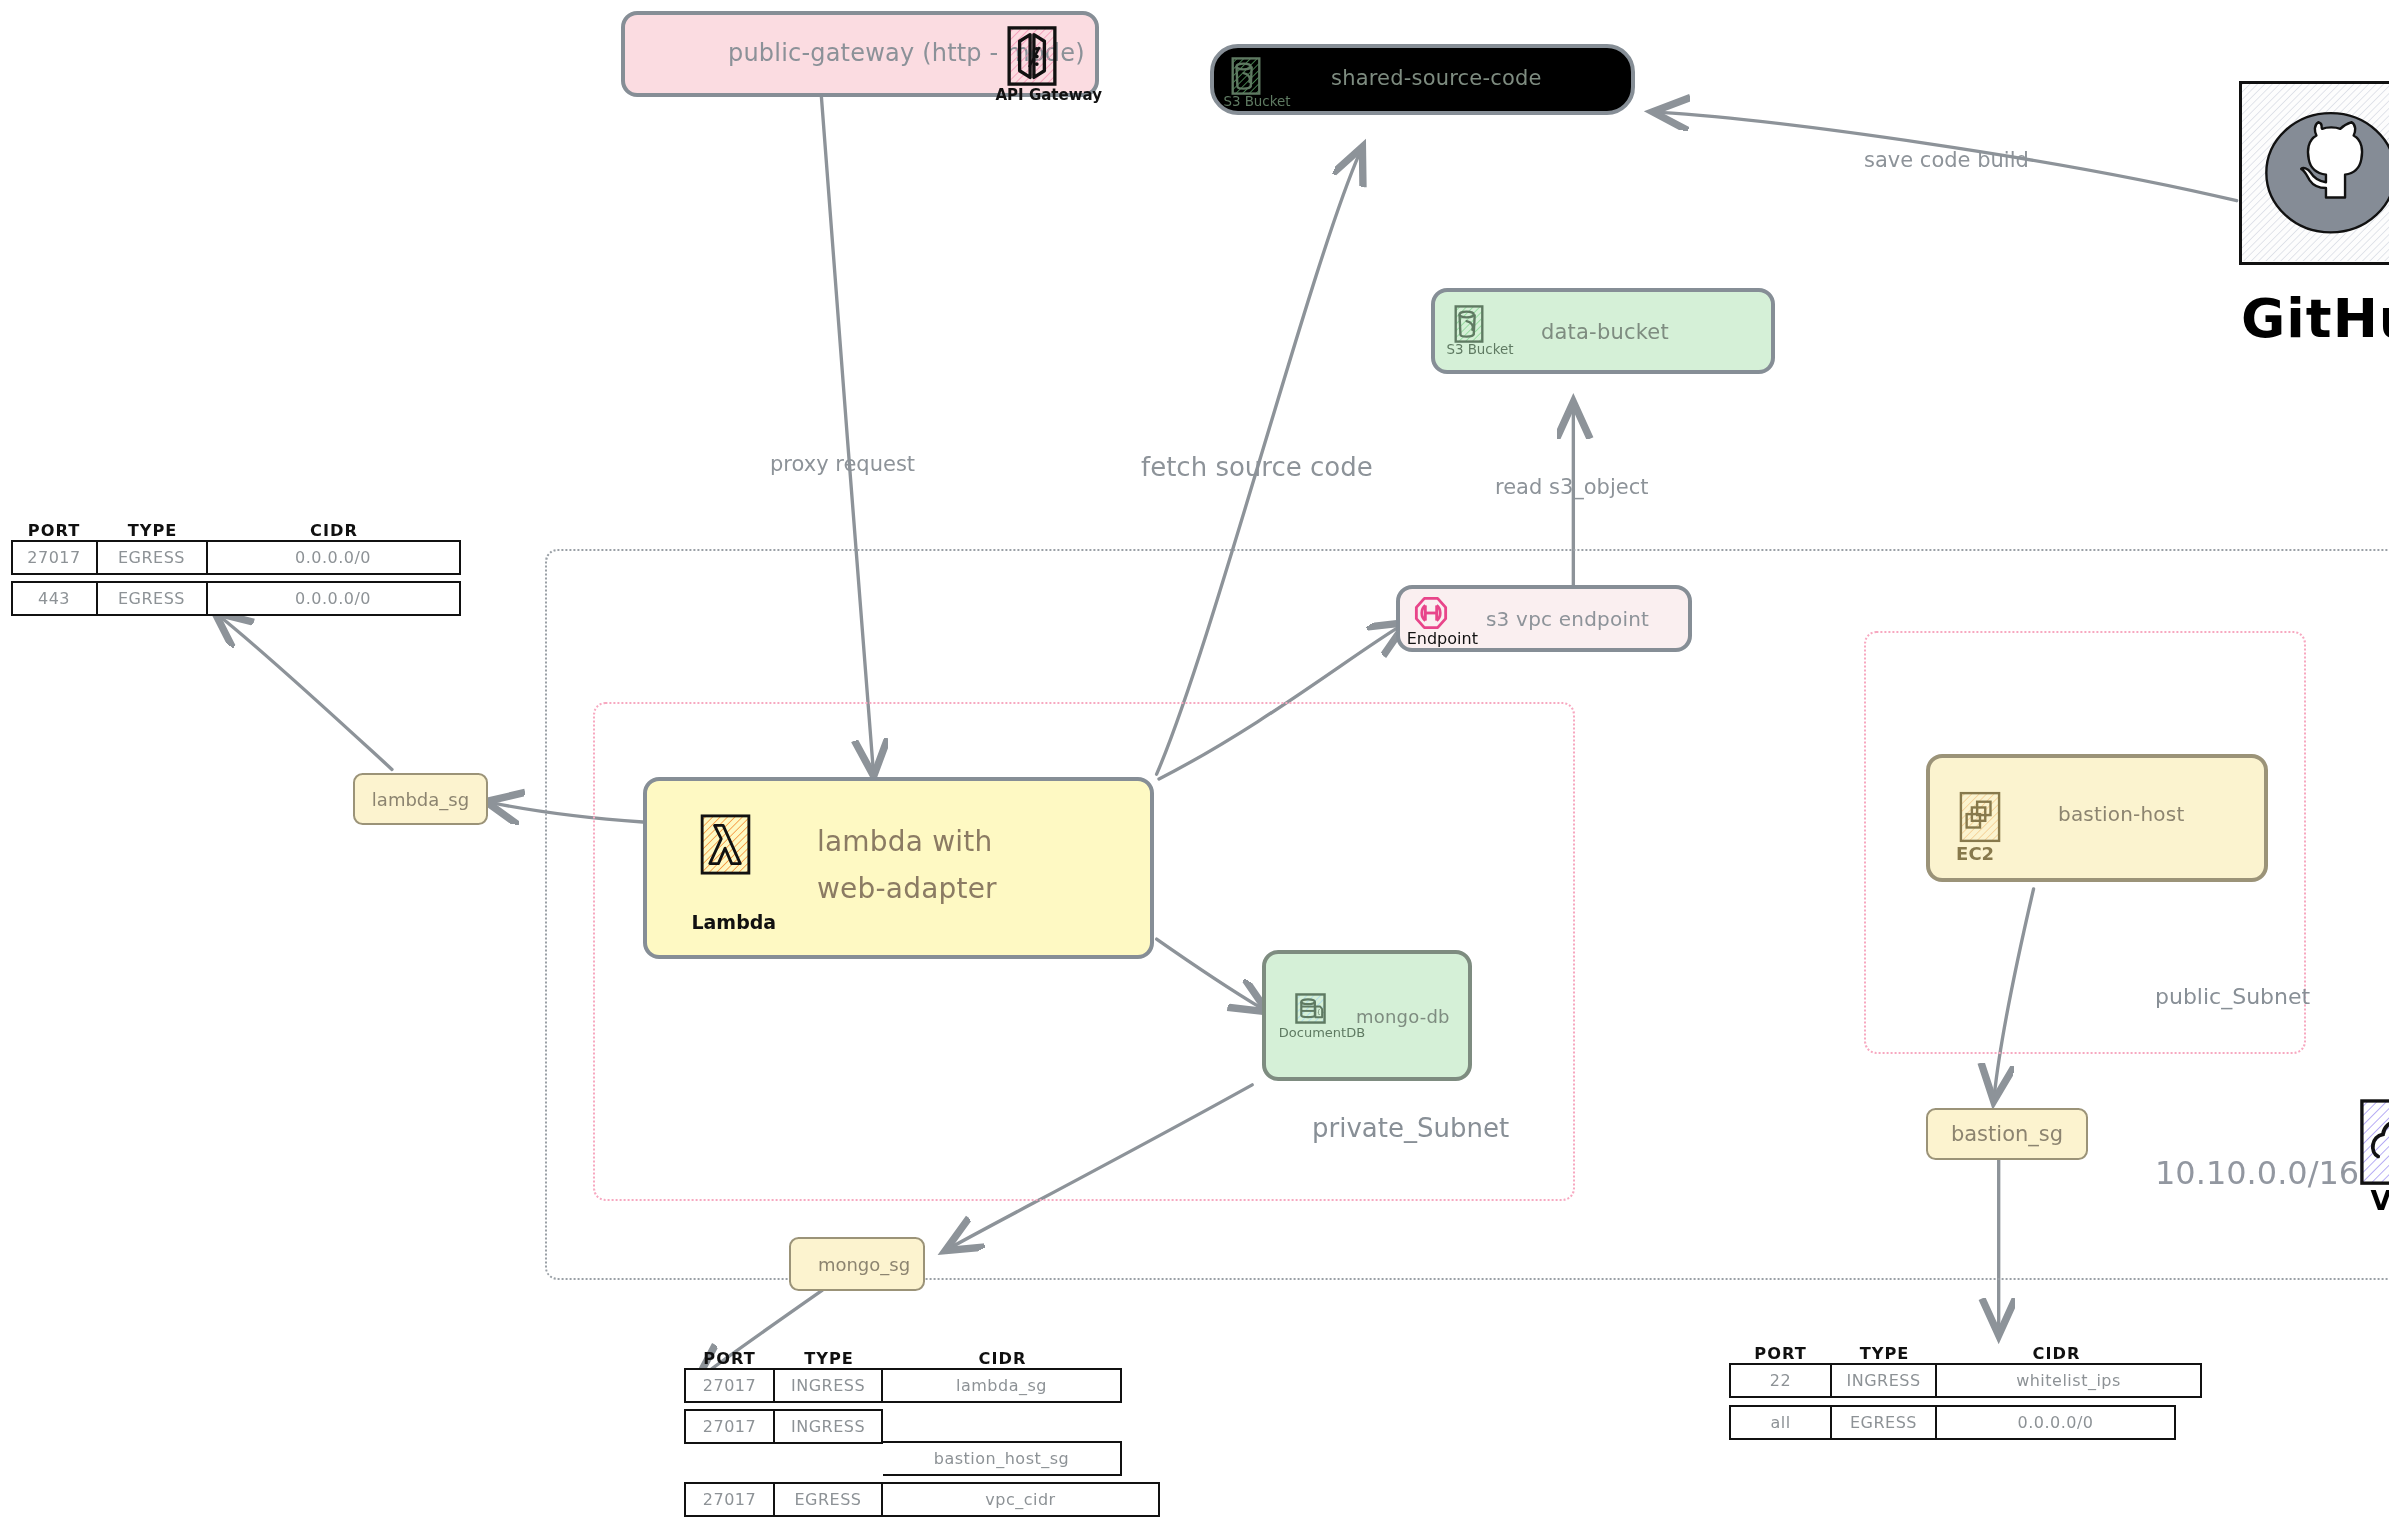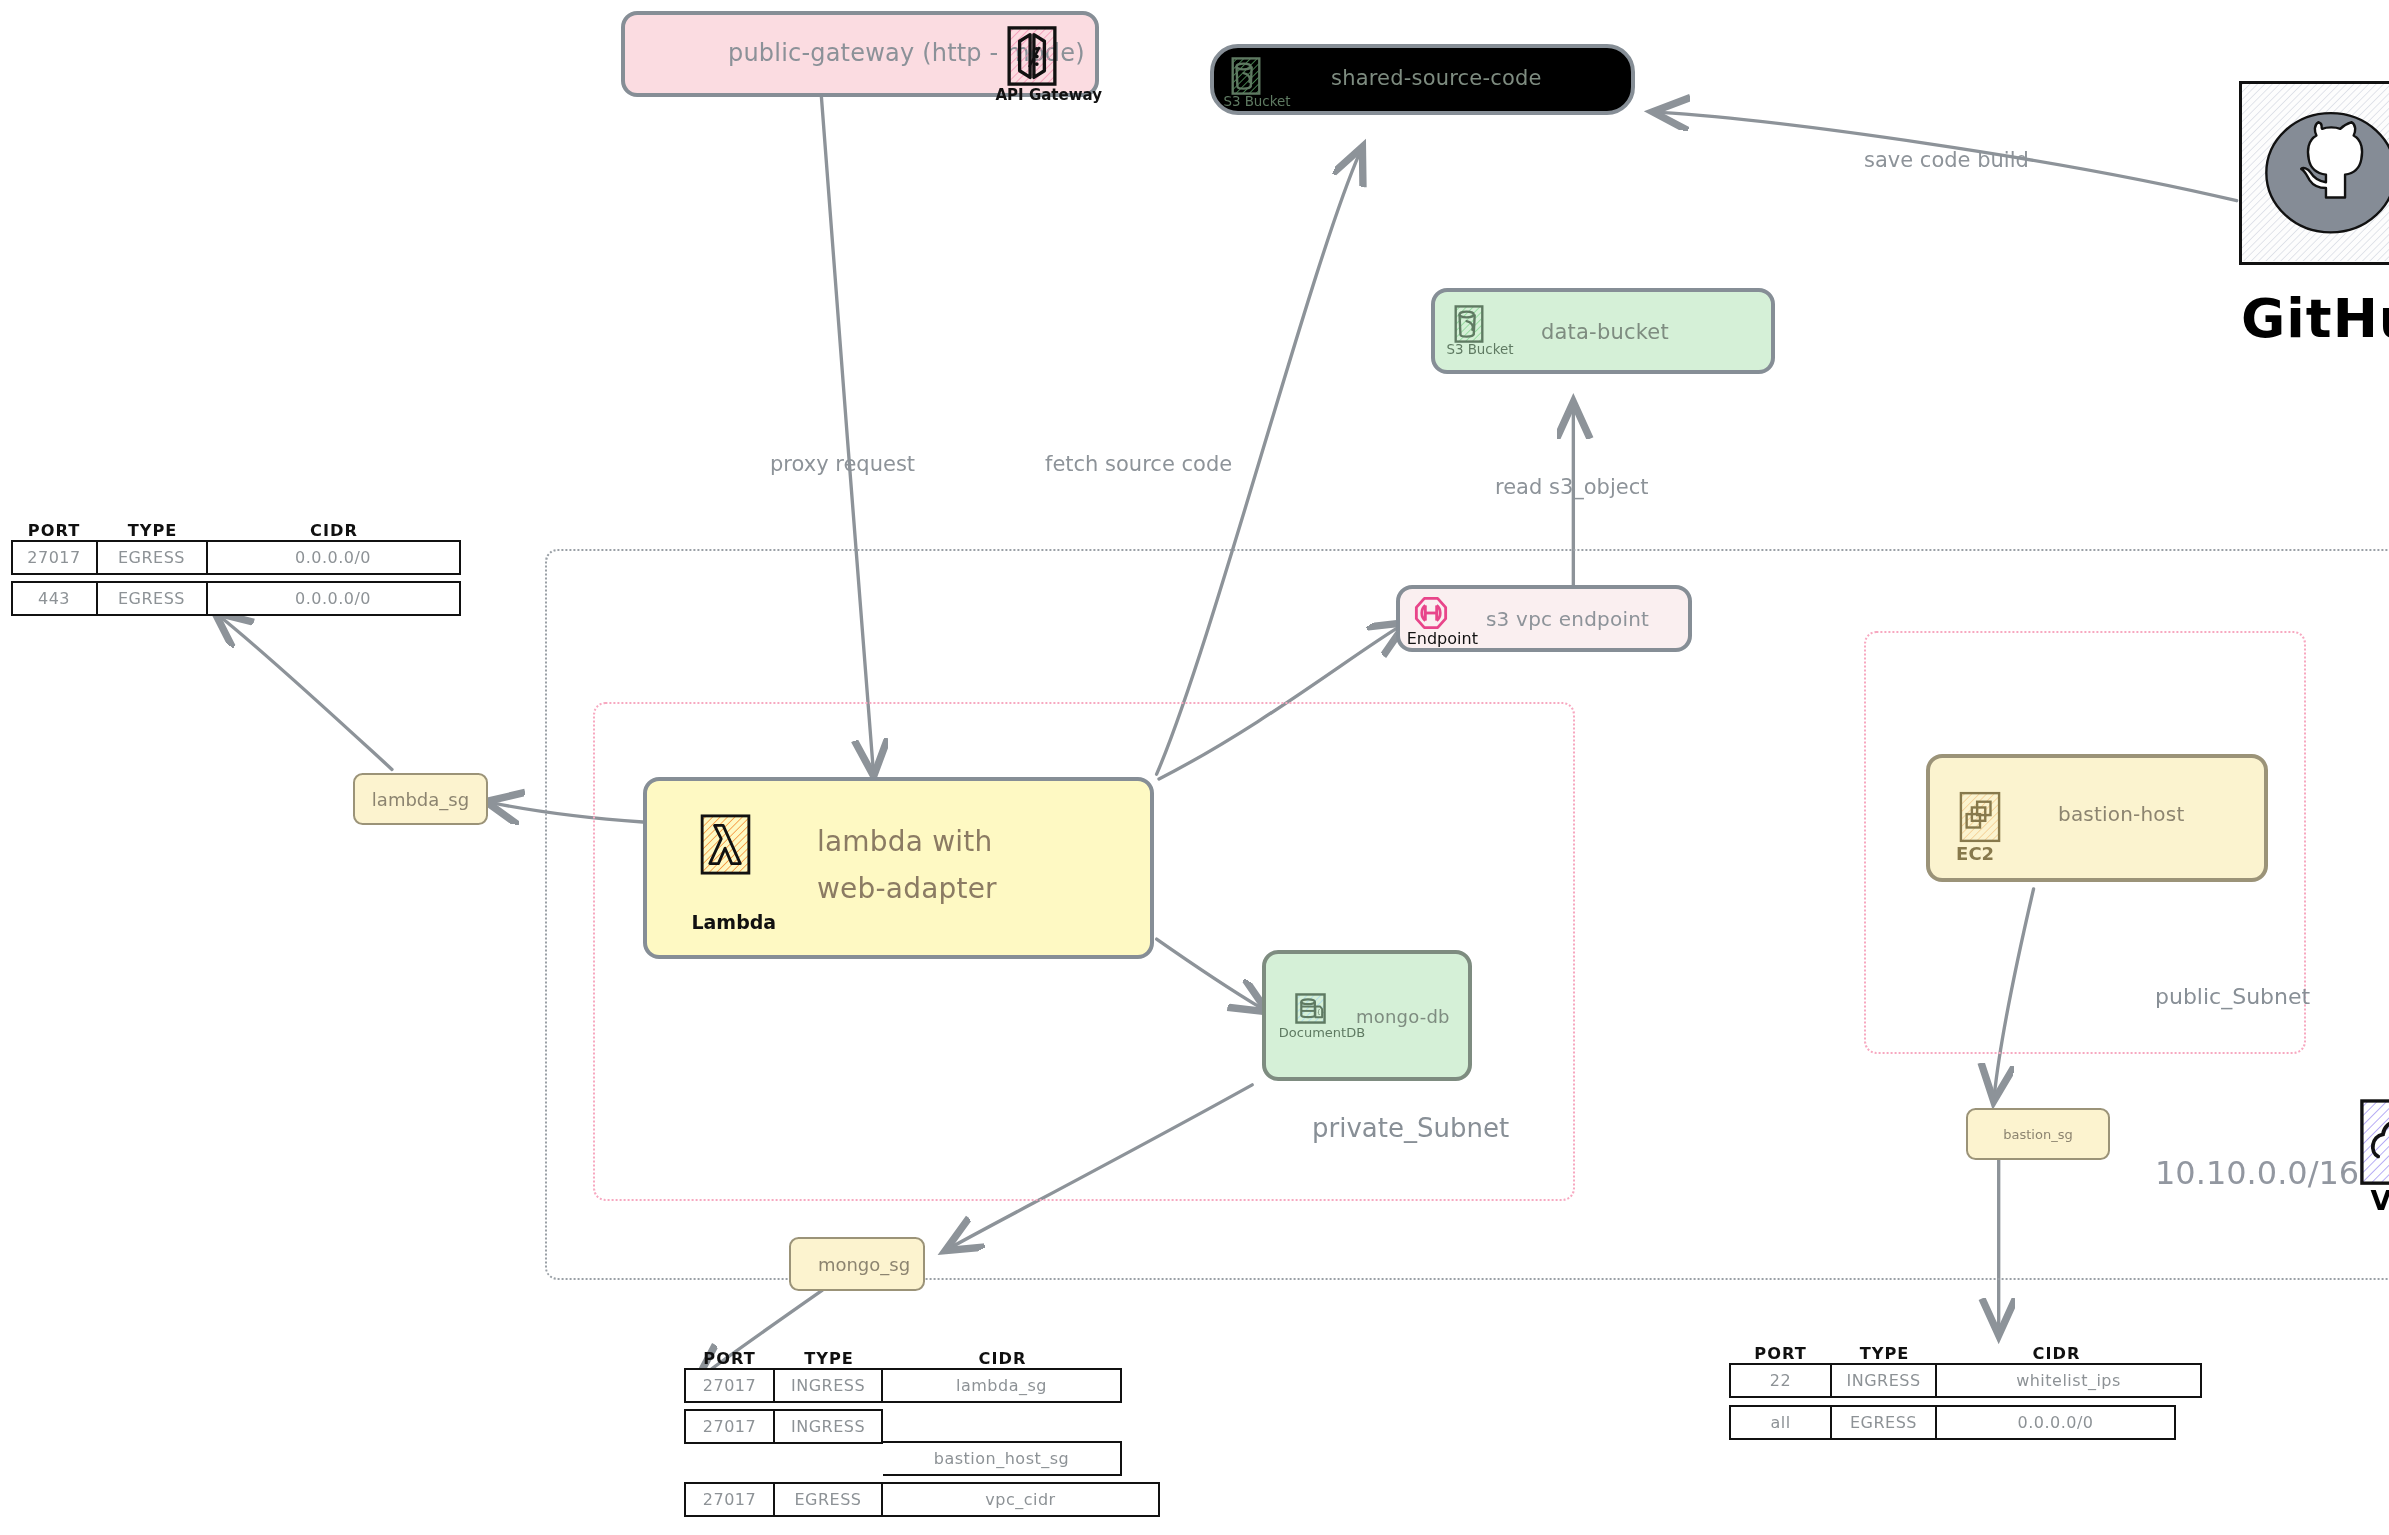--- a/index.html
+++ b/index.html
@@ -284,26 +284,26 @@
   <div class="ghlabel" style="left:2241px;top:287px;font-size:54px;letter-spacing:1px;">GitHub</div>
 
   <div class="pill" style="left:353px;top:773px;width:135px;height:52px;font-size:18px;">
     <span>lambda_sg</span>
   </div>
 
   <div class="pill" style="left:789px;top:1237px;width:136px;height:54px;font-size:18px;padding-left:14px;">
     <span>mongo_sg</span>
   </div>
 
-  <div class="pill" style="left:1966px;top:1108px;width:144px;height:52px;font-size:13px;">
+  <div class="pill" style="left:1926px;top:1108px;width:162px;height:52px;font-size:21px;">
     <span>bastion_sg</span>
   </div>
 
   <div class="edgelabel" style="left:770px;top:452px;font-size:21px;">proxy request</div>
-  <div class="edgelabel" style="left:1045px;top:452px;font-size:21px;">fetch source code</div>
+  <div class="edgelabel" style="left:1141px;top:452px;font-size:26px;">fetch source code</div>
   <div class="edgelabel" style="left:1495px;top:475px;font-size:21px;">read s3_object</div>
   <div class="edgelabel" style="left:1864px;top:148px;font-size:21px;">save code build</div>
 
   <div class="sgtable" style="left:10.5px;top:510px;">
     <div class="sghead">
       <div style="width:87px;">PORT</div>
       <div style="width:110px;">TYPE</div>
       <div style="width:253px;">CIDR</div>
     </div>
     <div class="sgrow">

